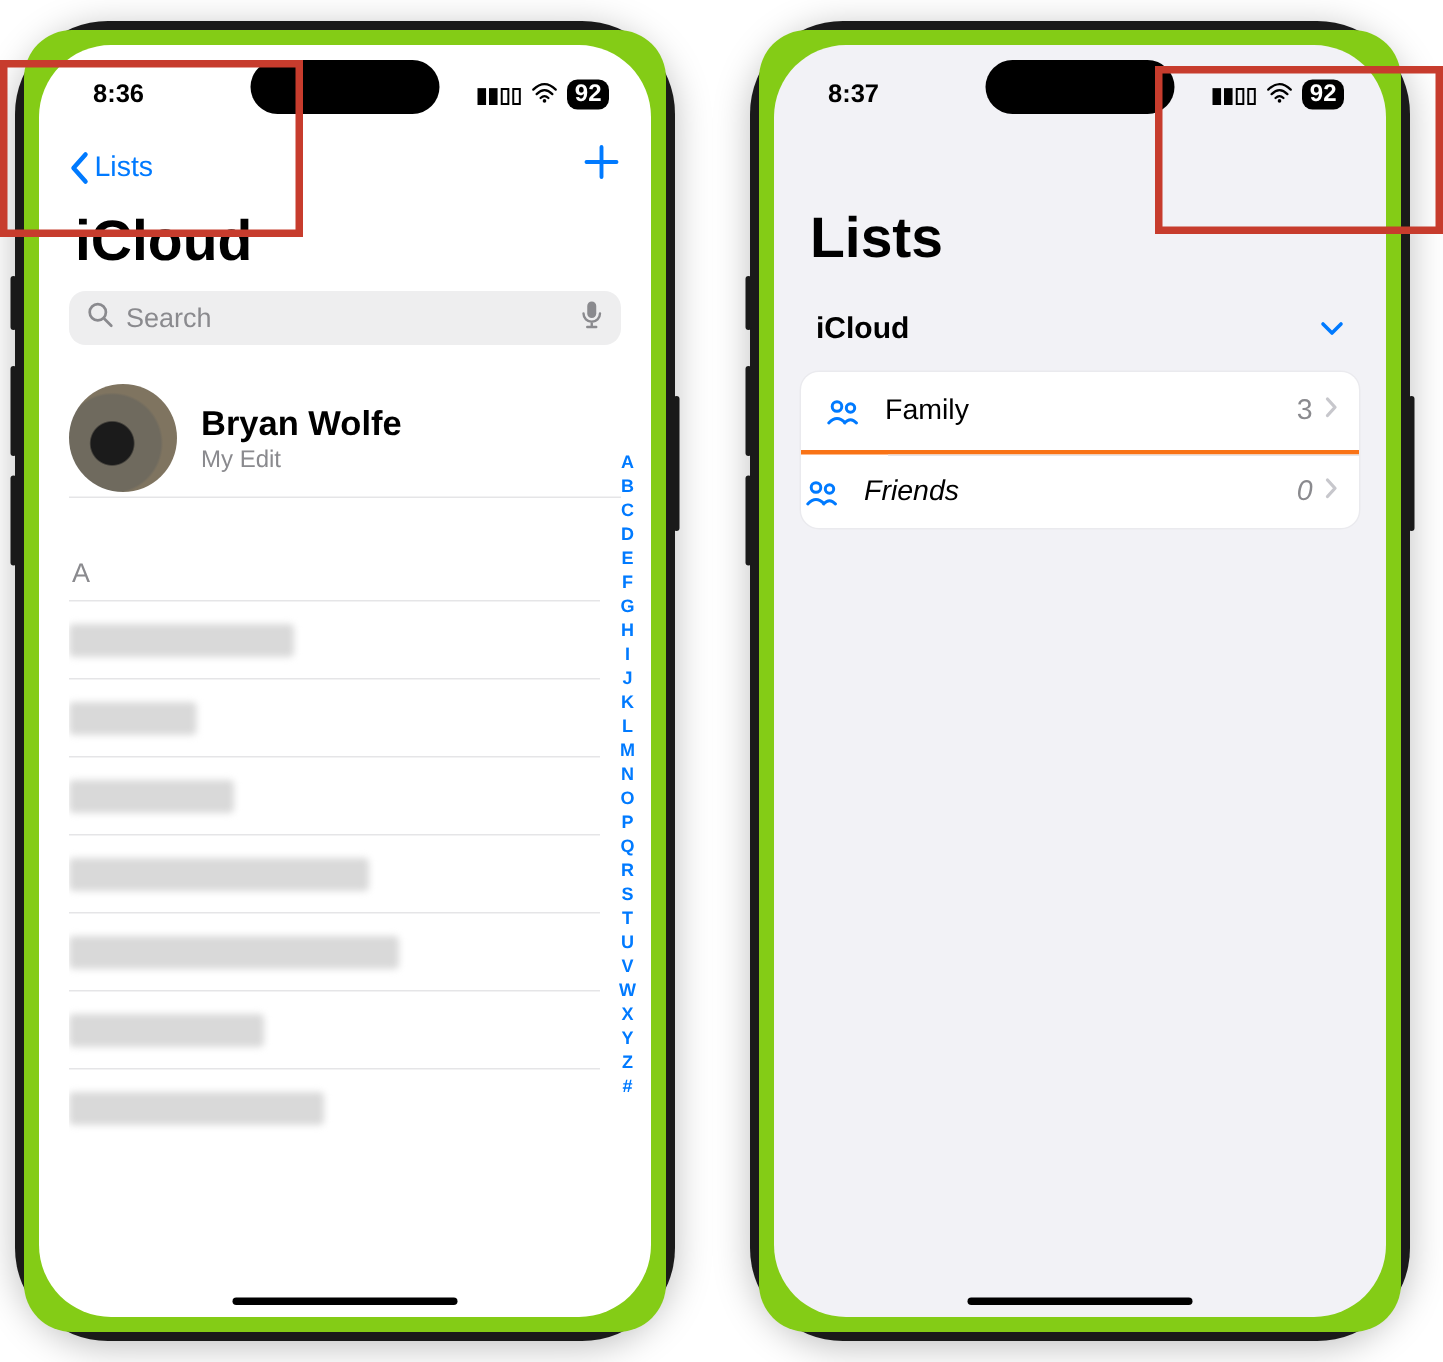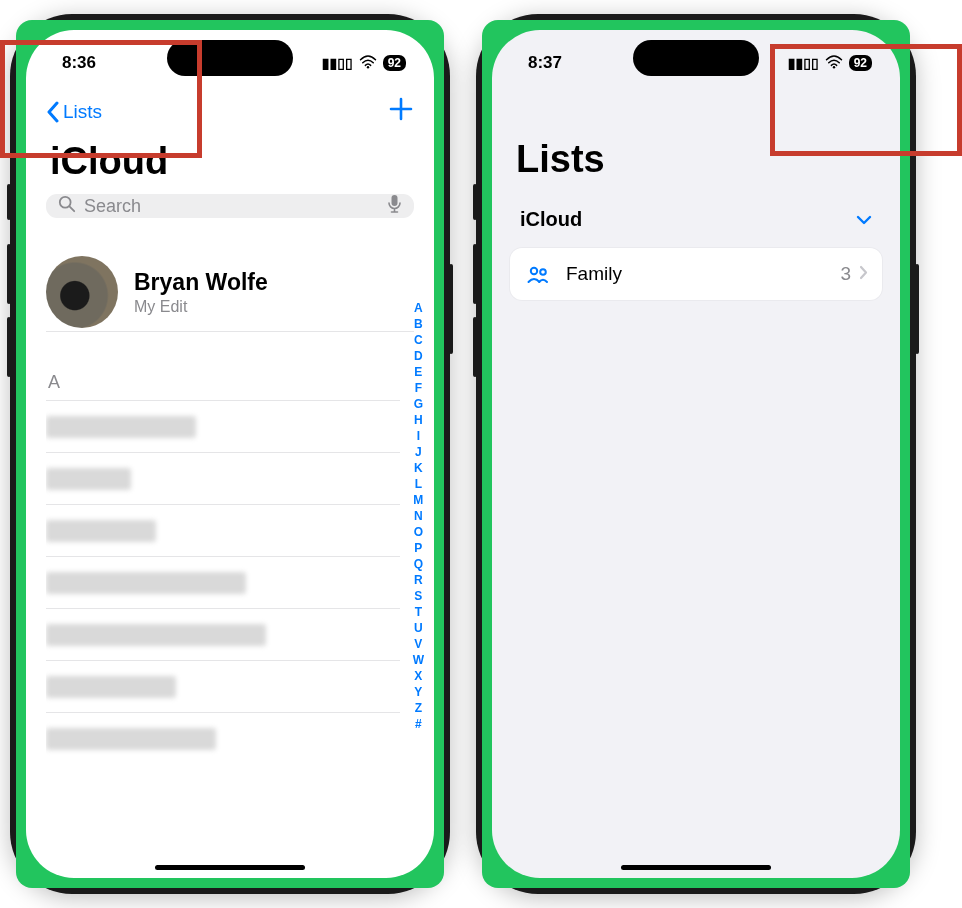--- a/index.html
+++ b/index.html
@@ -14,26 +14,26 @@
   .phone {
     position: absolute;
     width: 440px;
     height: 880px;
     top: 14px;
     background: #1a1a1a;
     border-radius: 62px;
     box-shadow: 0 4px 24px rgba(0,0,0,0.25);
   }
   .phone-left { left: 10px; }
-  .phone-right { left: 476px; }
+  .phone-right { left: 500px; }
   .phone-inner {
     position: absolute;
     top: 6px; left: 6px; right: 6px; bottom: 6px;
-    background: #22c55e;
-    border-radius: 16px;
+    background: #84cc16;
+    border-radius: 32px;
     overflow: hidden;
   }
   .screen {
     position: absolute;
     top: 10px; left: 10px; right: 10px; bottom: 10px;
     background: #fff;
     border-radius: 48px;
     overflow: hidden;
   }
   .screen.white-bg { background: #ffffff; }
@@ -46,35 +46,35 @@
     z-index: 50;
   }
   .status-bar {
     position: absolute; top: 0; left: 0; right: 0;
     height: 54px; display: flex; align-items: center;
     justify-content: space-between;
     padding: 12px 28px 0 36px;
     font-size: 17px; font-weight: 600; color: #000;
   }
   .status-icons { display: flex; gap: 6px; align-items: center; font-size: 14px; }
-  .batt { display:inline-block; background:#000; color:#fff; font-size:12px; border-radius:7px; padding:1px 5px; font-weight:700;}
+  .batt { display:inline-block; background:#000; color:#fff; font-size:16px; border-radius:7px; padding:1px 5px; font-weight:700;}
   .nav-bar {
     position: absolute; top: 60px; left: 0; right: 0;
     height: 44px; display: flex; align-items: center; justify-content: space-between;
     padding: 0 20px; font-size: 19px; color: #007aff;
   }
   .back-btn { display:flex; align-items:center; gap:3px; cursor:pointer;}
   .plus-btn { font-size: 30px; font-weight: 300; color:#007aff; cursor:pointer;}
   .large-title {
     position: absolute; top: 110px; left: 24px;
     font-size: 38px; font-weight: 700; color:#000;
   }
   .search-bar {
     position: absolute; top: 164px; left: 20px; right: 20px;
-    height: 24px; background: #eeeeef; border-radius: 11px;
+    height: 36px; background: #eeeeef; border-radius: 11px;
     display:flex; align-items:center; padding: 0 12px;
     color:#8a8a8e; font-size:18px;
   }
   .search-bar .mag { margin-right:8px; }
   .search-bar .mic { margin-left:auto; }
   .mycard {
     position:absolute; top:226px; left:20px; right:20px;
     display:flex; align-items:center; gap:16px;
     border-bottom:1px solid #e5e5e7; padding-bottom:3px;
   }
@@ -318,20 +318,34 @@
                 <circle cx="18" cy="8" r="2.8"></circle>
                 <path d="M3.5 18 Q9 12 14.5 18 M14 18 Q18 13.5 22 18" stroke-linecap="round"></path>
               </svg>
             </span>
             <span>Family</span>
             <span class="count">3</span>
             <span class="chev-r"><svg width="9" height="15" viewBox="0 0 9 15">
                 <path d="M2 2 L7 7.5 L2 13" stroke="#c7c7cc" stroke-width="2.2" fill="none" stroke-linecap="round" stroke-linejoin="round"></path>
               </svg></span>
           </div>
+          <div class="list-row">
+            <span class="people-icon">
+              <svg viewBox="0 0 26 20">
+                <circle cx="9" cy="7" r="3.2"></circle>
+                <circle cx="18" cy="8" r="2.8"></circle>
+                <path d="M3.5 18 Q9 12 14.5 18 M14 18 Q18 13.5 22 18" stroke-linecap="round"></path>
+              </svg>
+            </span>
+            <span>Friends</span>
+            <span class="count">0</span>
+            <span class="chev-r"><svg width="9" height="15" viewBox="0 0 9 15">
+                <path d="M2 2 L7 7.5 L2 13" stroke="#c7c7cc" stroke-width="2.2" fill="none" stroke-linecap="round" stroke-linejoin="round"></path>
+              </svg></span>
+          </div>
         </div>
 
       <div class="home-indicator"></div>
     </div>
   </div>
 </div>
 
 <div class="highlight hl1"></div>
 <div class="highlight hl2"></div>
 

